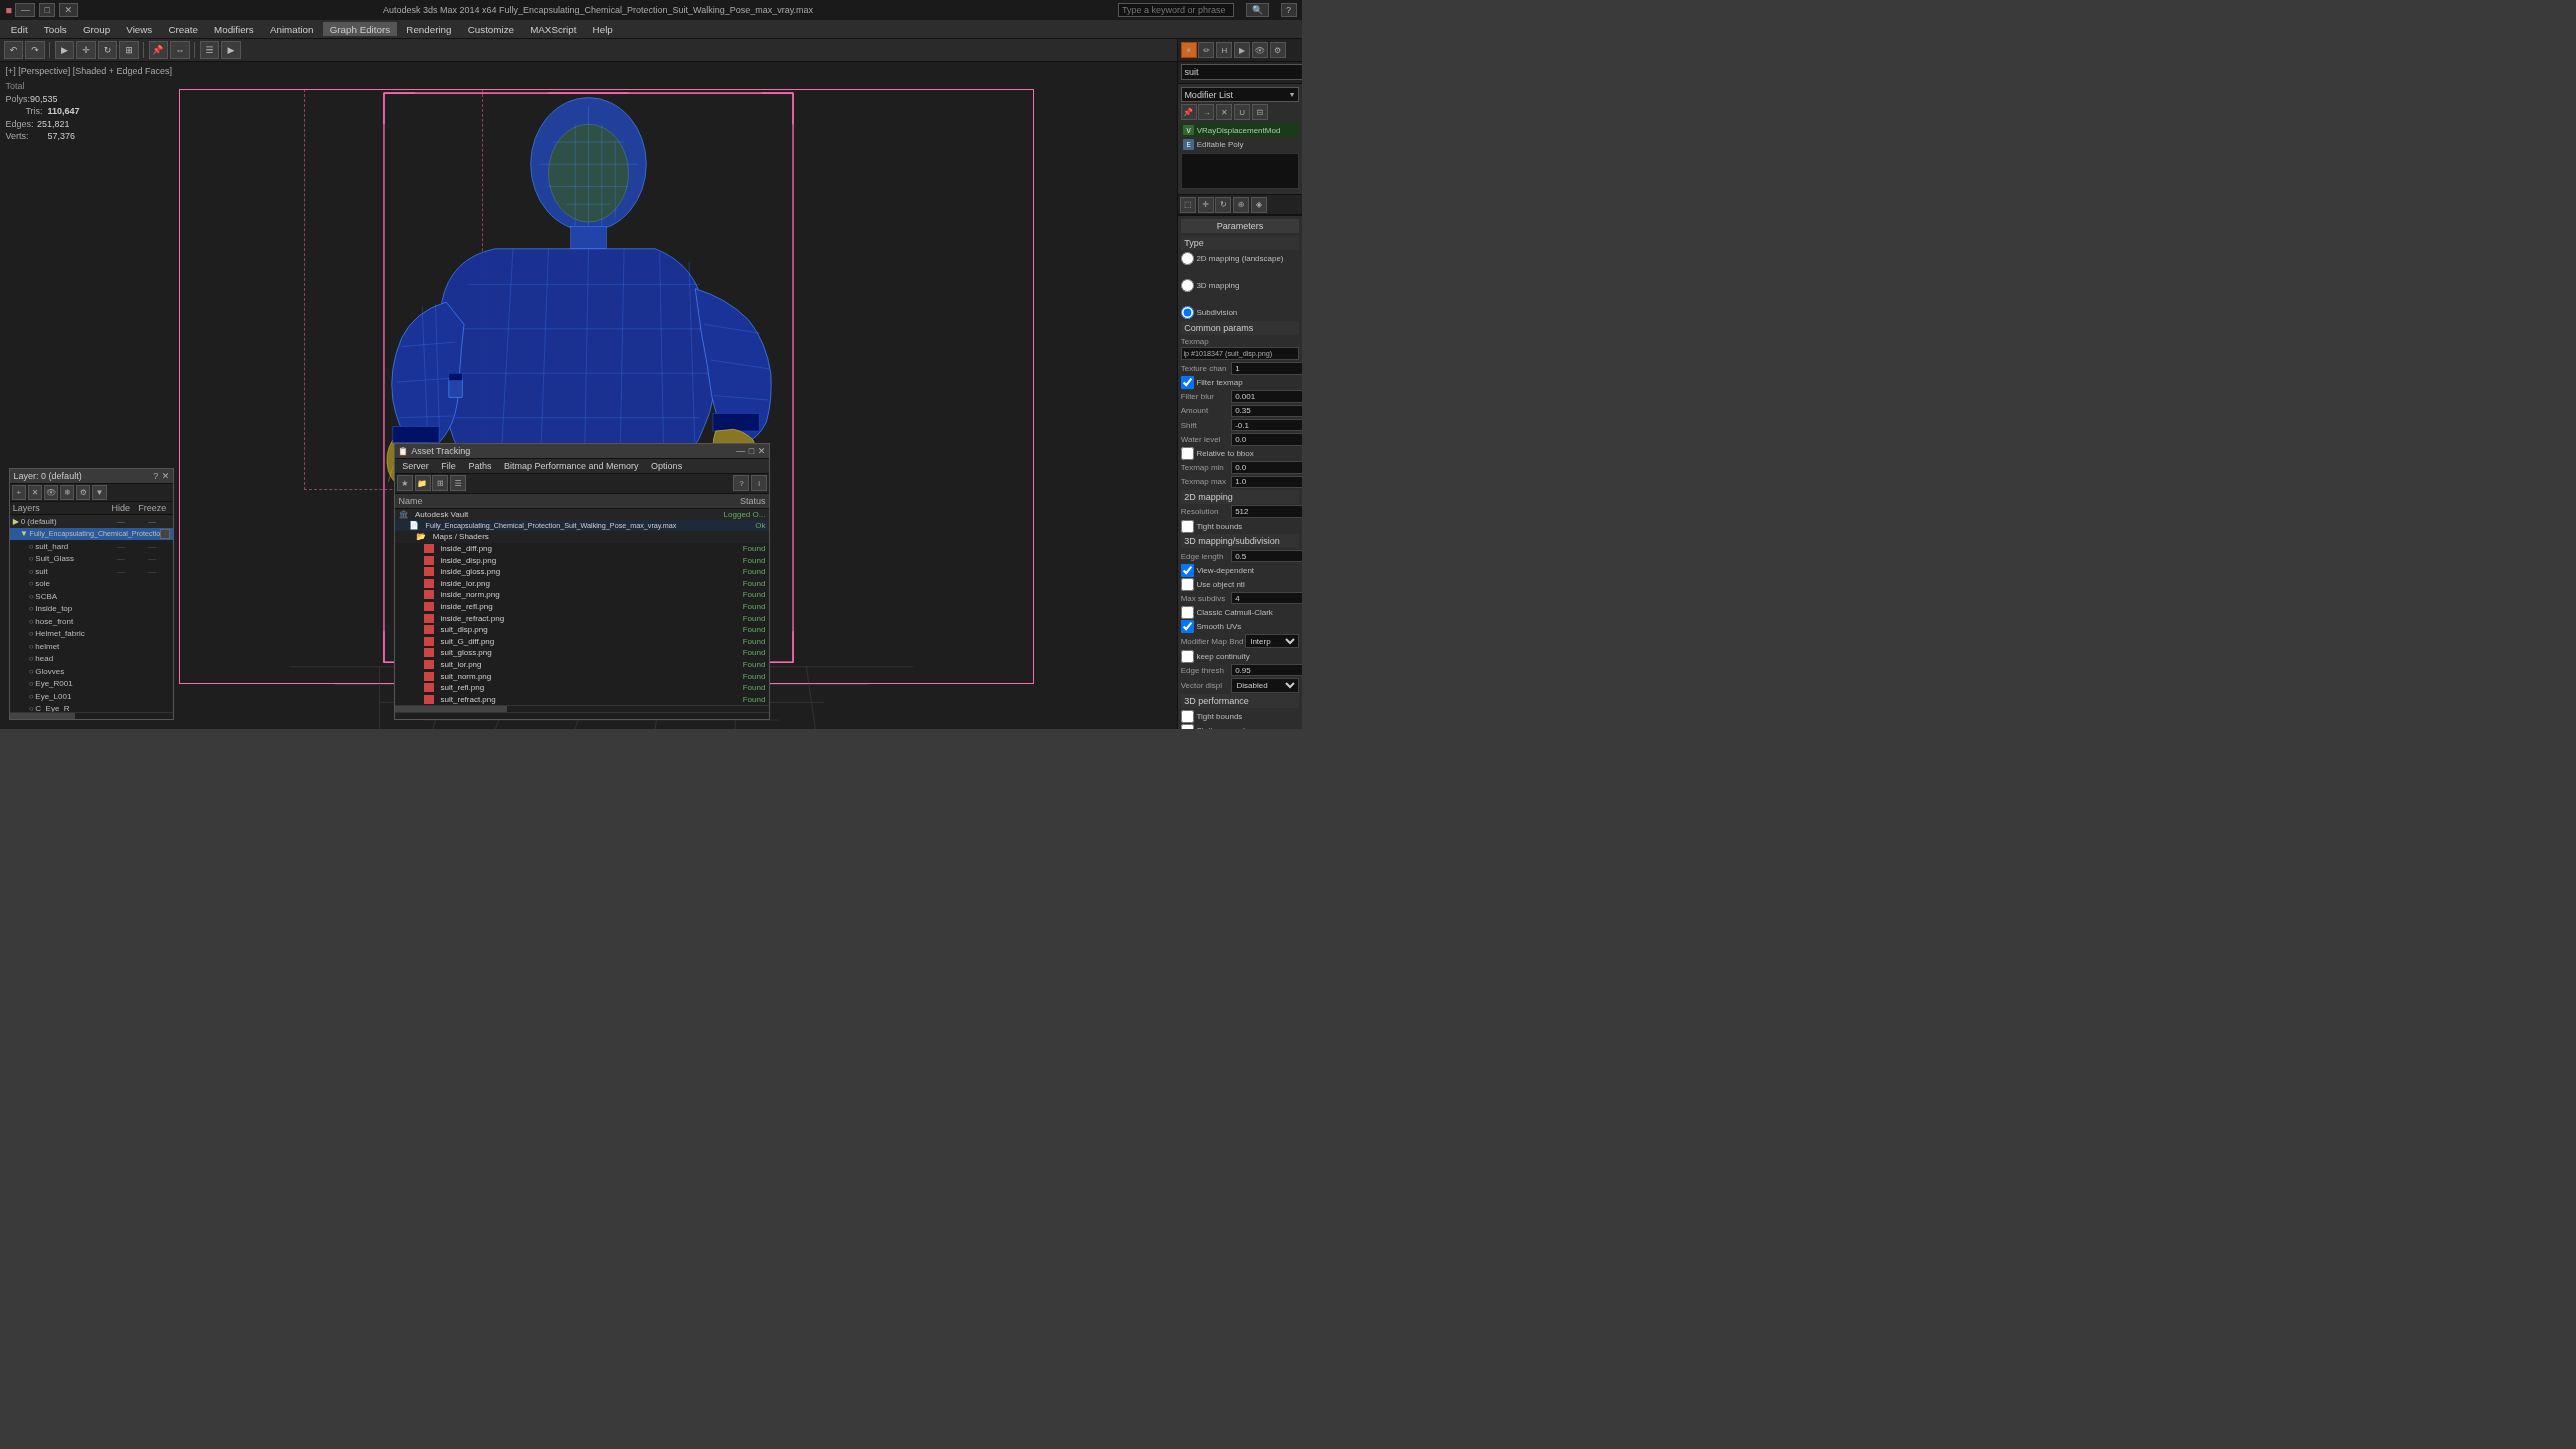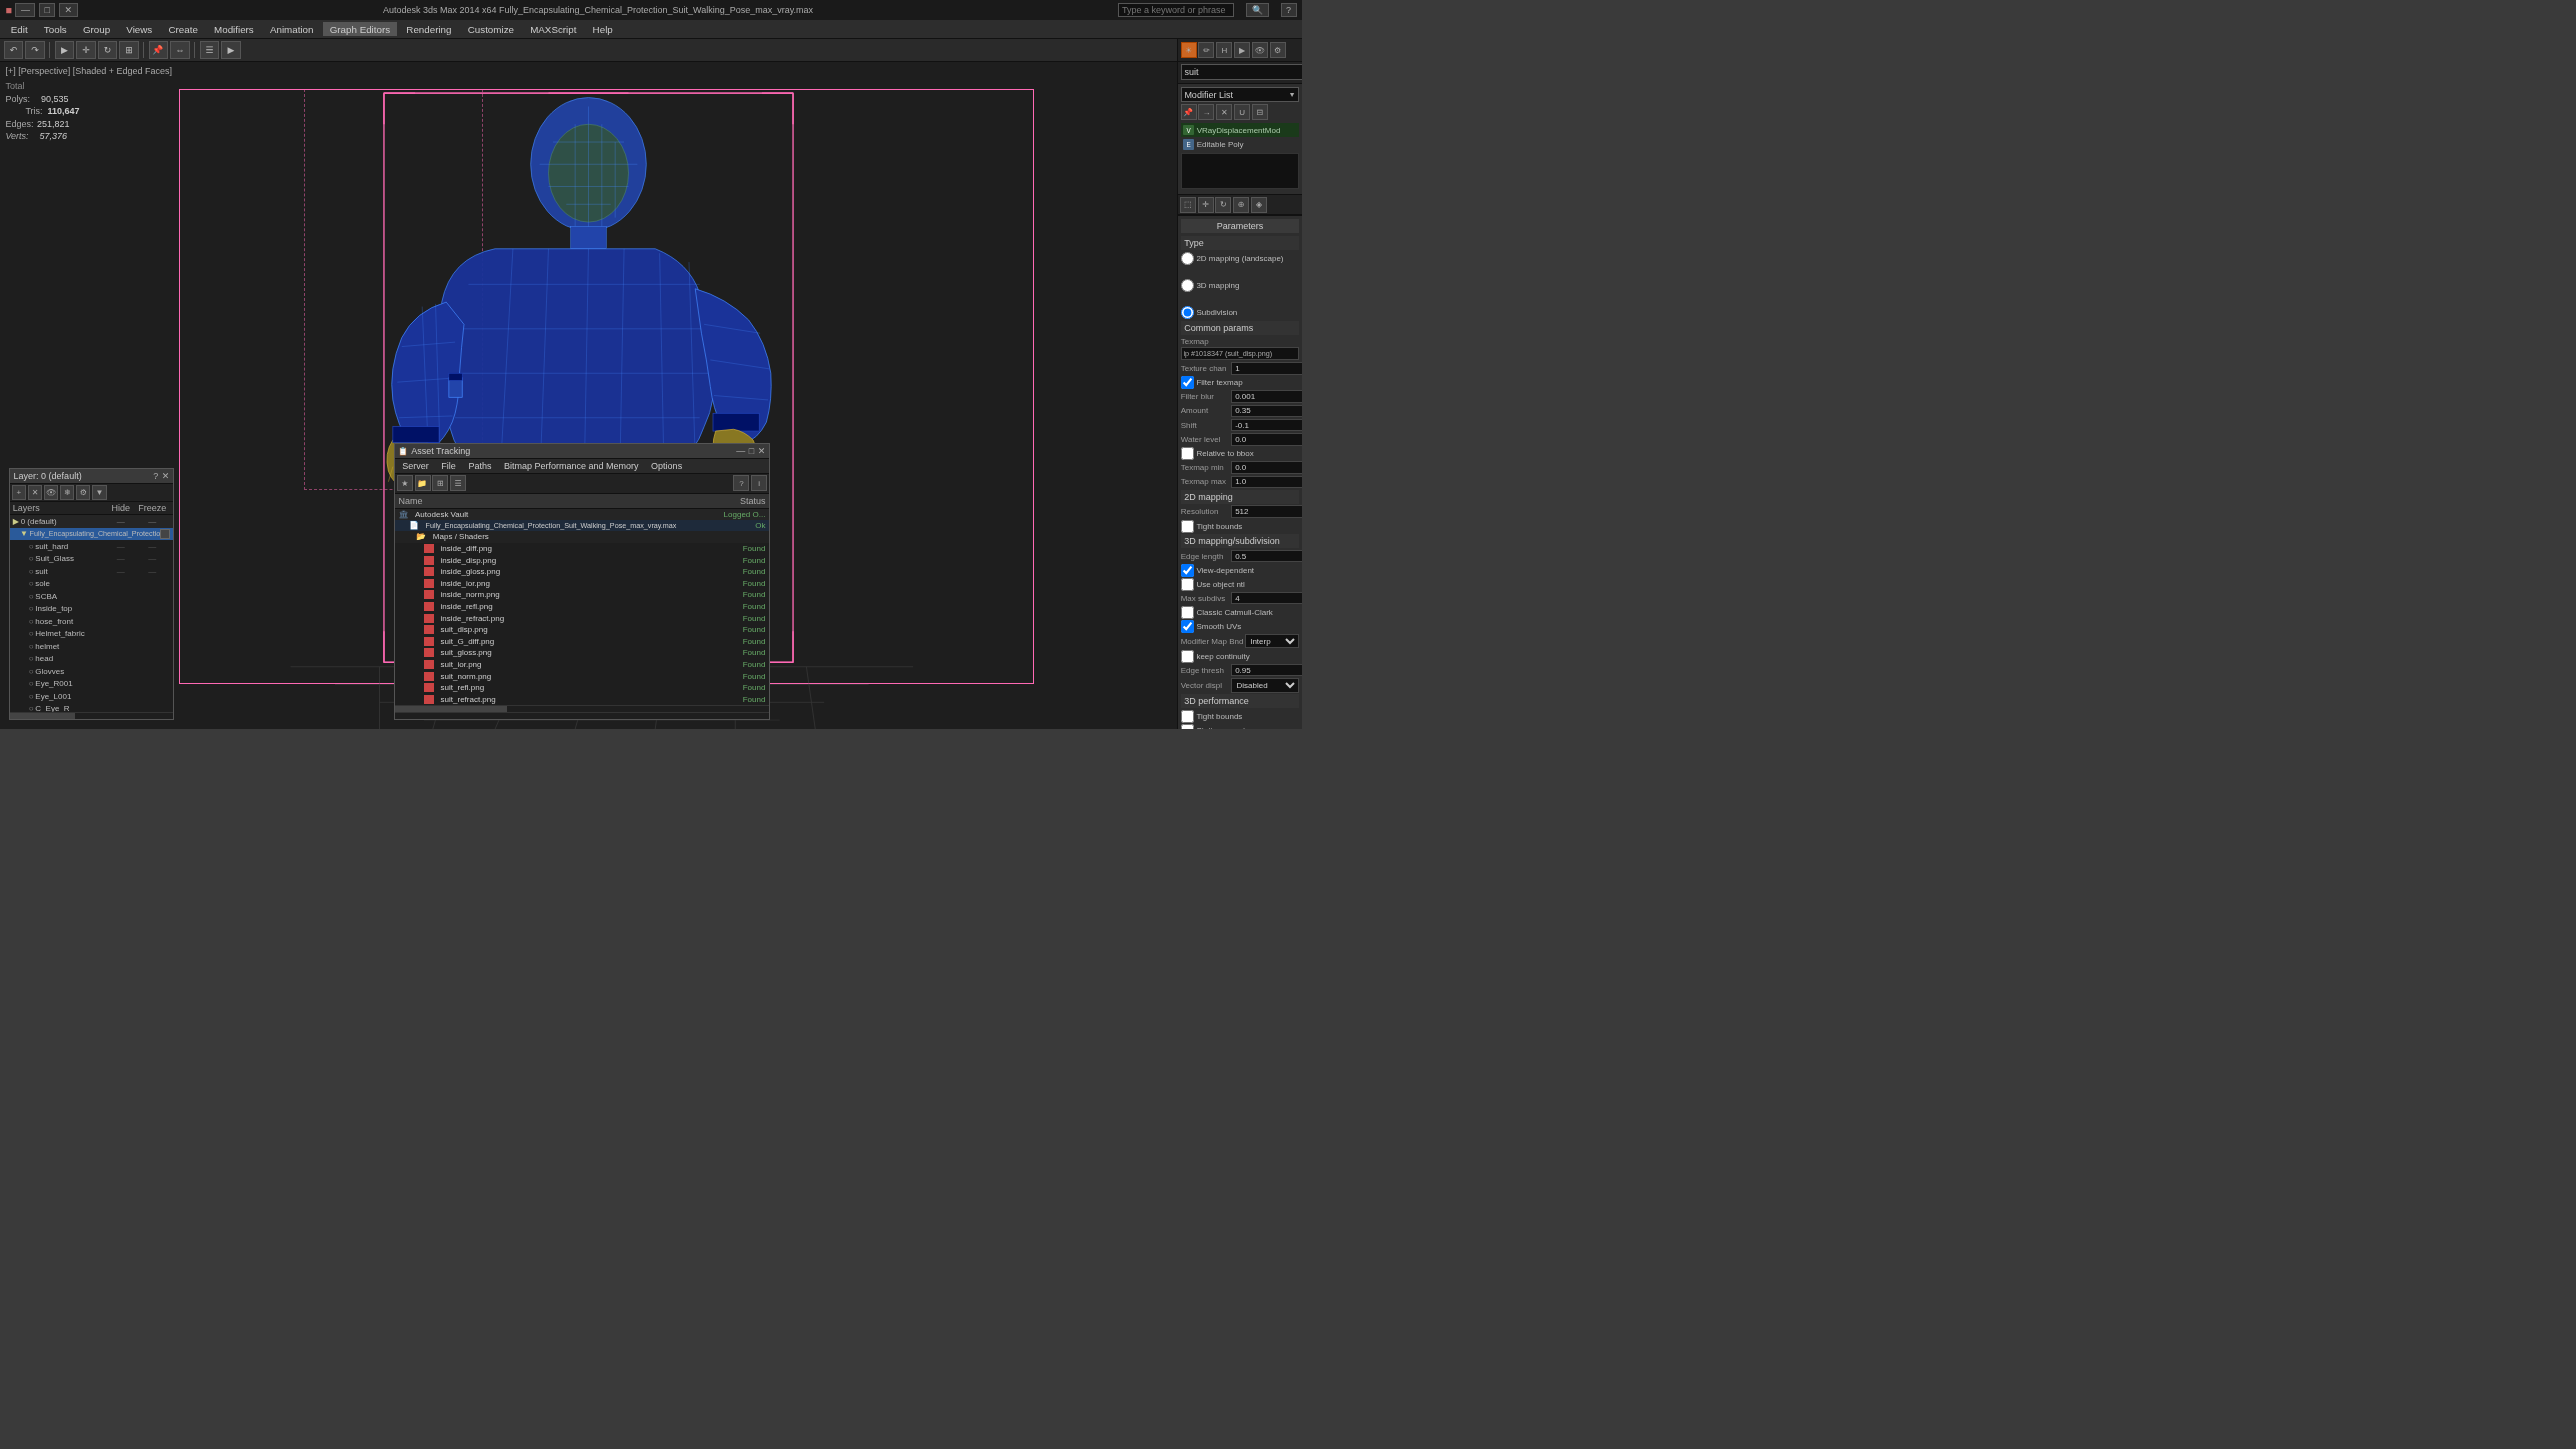--- a/index.html
+++ b/index.html
@@ -509,33 +509,33 @@
       <button class="tool-btn">⇔</button>
       <div class="tool-sep"></div>
       <button class="tool-btn">☰</button>
       <button class="tool-btn">▶</button>
     </div>
 
     <div class="viewport" style="position:relative;height:calc(100% - 23px);">
       <div class="viewport-header">[+] [Perspective] [Shaded + Edged Faces]</div>
       <div class="viewport-stats">
         <div style="color:#888;font-size:9px;">Total</div>
-        <div style="display:flex;gap:11px;">
+        <div style="display:flex;gap:0;">
           <span>Polys:</span>
             <span style="color:#ccc;">90,535</span>
         </div>
         <div style="display:flex;gap:5px;margin-left:20px;">
           <span>Tris:</span>
             <span style="color:#ccc;font-weight:bold;">110,647</span>
         </div>
         <div style="display:flex;gap:3.6px;">
           <span>Edges:</span>
             <span style="color:#ccc;">251,821</span>
         </div>
-        <div style="display:flex;gap:11px;font-style:italic;">
+        <div style="display:flex;gap:19px;">
           <span>Verts:</span>
             <span style="color:#ccc;">57,376</span>
         </div>
       </div>
 
       <div class="bbox-outer" style="top:27px;left:179px;right:143px;bottom:45px;"></div>
       <div class="bbox-outer" style="top:27px;left:304px;width:179px;height:60%;border-style:dashed;opacity:0.5;"></div>
 
       <svg style="position:absolute;top:0;left:0;width:100%;height:100%;" viewBox="0 0 870 750" preserveAspectRatio="xMidYMid meet">
 

